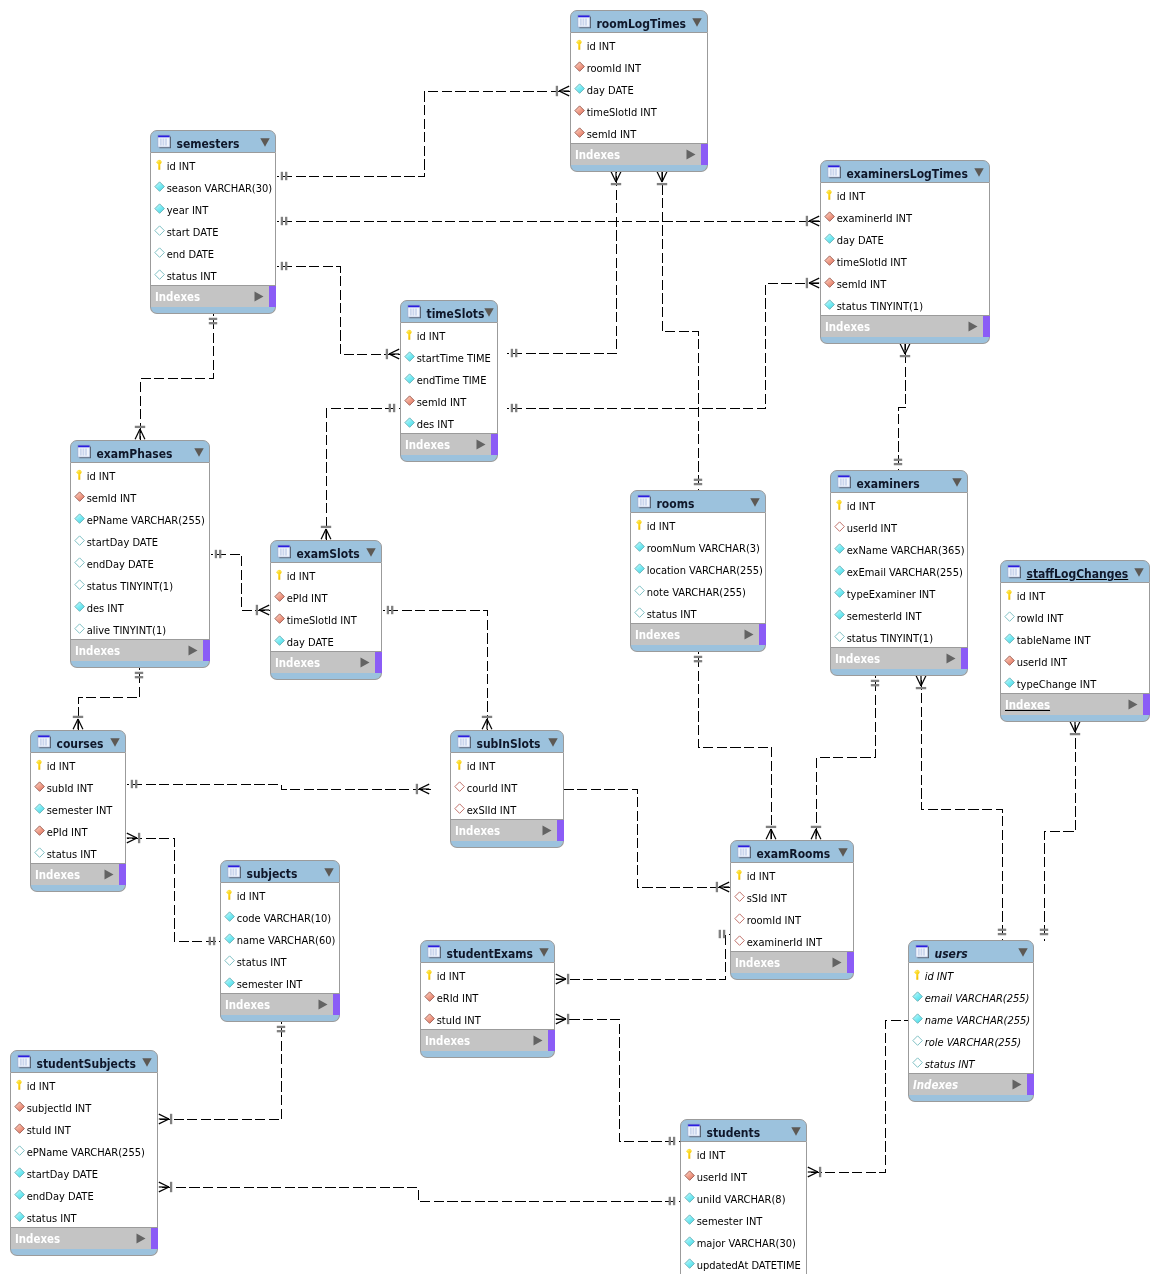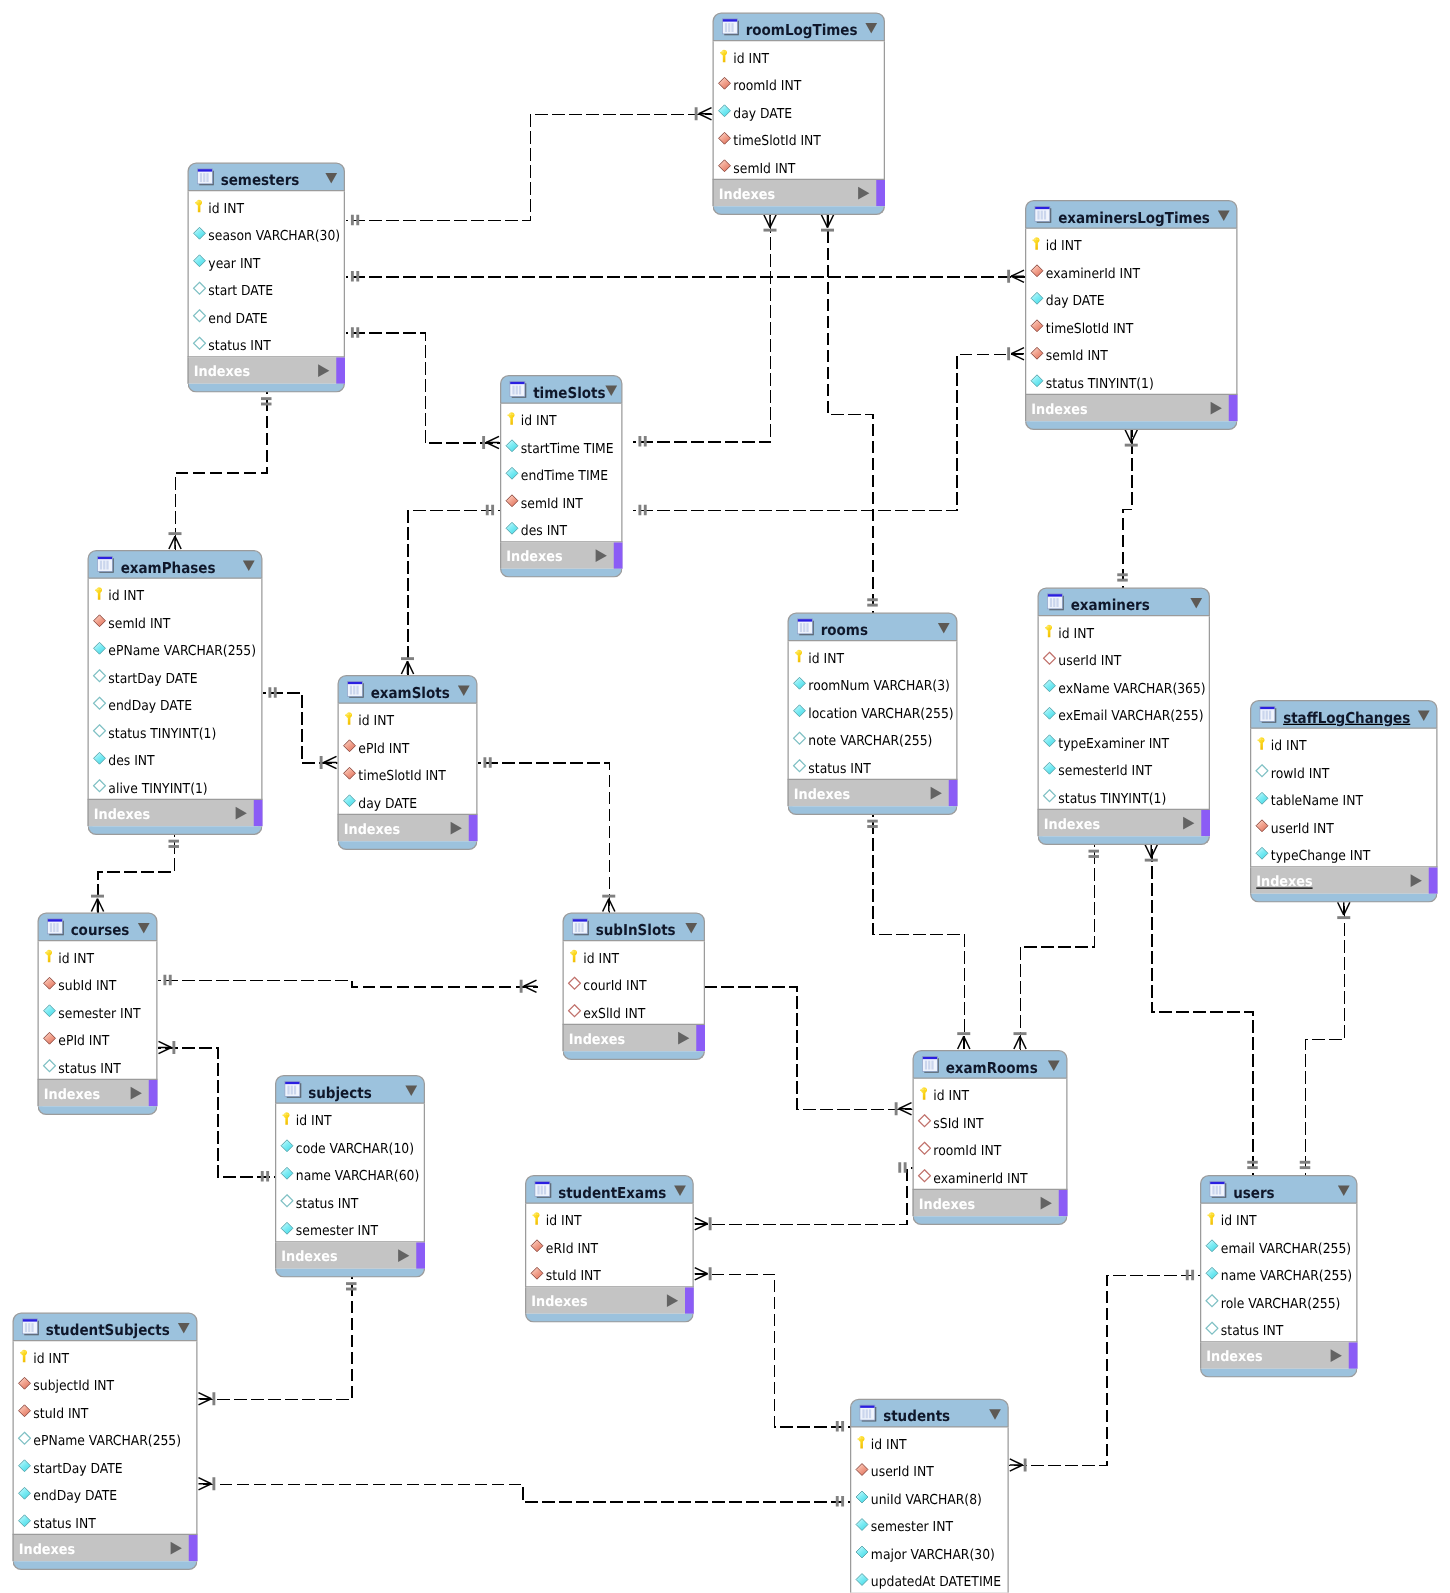--- a/index.html
+++ b/index.html
@@ -1537,21 +1537,21 @@
           </div>
         </div>
         <div class="tbl-idx">
           <div class="tbl-idx-lbl">Indexes</div>
           <svg viewBox="0 0 10 11" width="10" height="11" class="tbl-idx-arrow">
             <path d="M0.5 0.4 L9.5 5.5 L0.5 10.6 Z" fill="#636363"></path>
           </svg>
         </div>
         <div class="tbl-foot"></div>
       </div>
-      <div class="tbl" style="left: 960px; top: 940px; width: 126px;">
+      <div class="tbl" style="left: 908px; top: 940px; width: 126px; font-style: italic;">
         <div class="tbl-hdr">
           <svg viewBox="0 0 15 15" width="15" height="15" class="tbl-ico">
             <path d="M2.4 2.6 L14.0 2.6 L14.0 14.2 L2.4 14.2 Z" fill="#4a5056" opacity="0.9"></path>
             <rect x="0.9" y="1.1" width="12.0" height="12.0" fill="#eef3fd"></rect>
             <rect x="0.9" y="1.1" width="12.0" height="2.2" fill="#2a1fe0"></rect>
             <rect x="2.3" y="4.5" width="9.2" height="7.1" fill="#f2f5fc"></rect>
             <rect x="2.9" y="4.5" width="1.8" height="7.1" fill="#cbd6ed"></rect>
             <rect x="5.5" y="4.5" width="1.8" height="7.1" fill="#cbd6ed"></rect>
             <rect x="8.1" y="4.5" width="1.8" height="7.1" fill="#cbd6ed"></rect>
             <rect x="0.9" y="1.1" width="12.0" height="12.0" fill="none" stroke="#8fa2c8" stroke-width="0.6"></rect>

